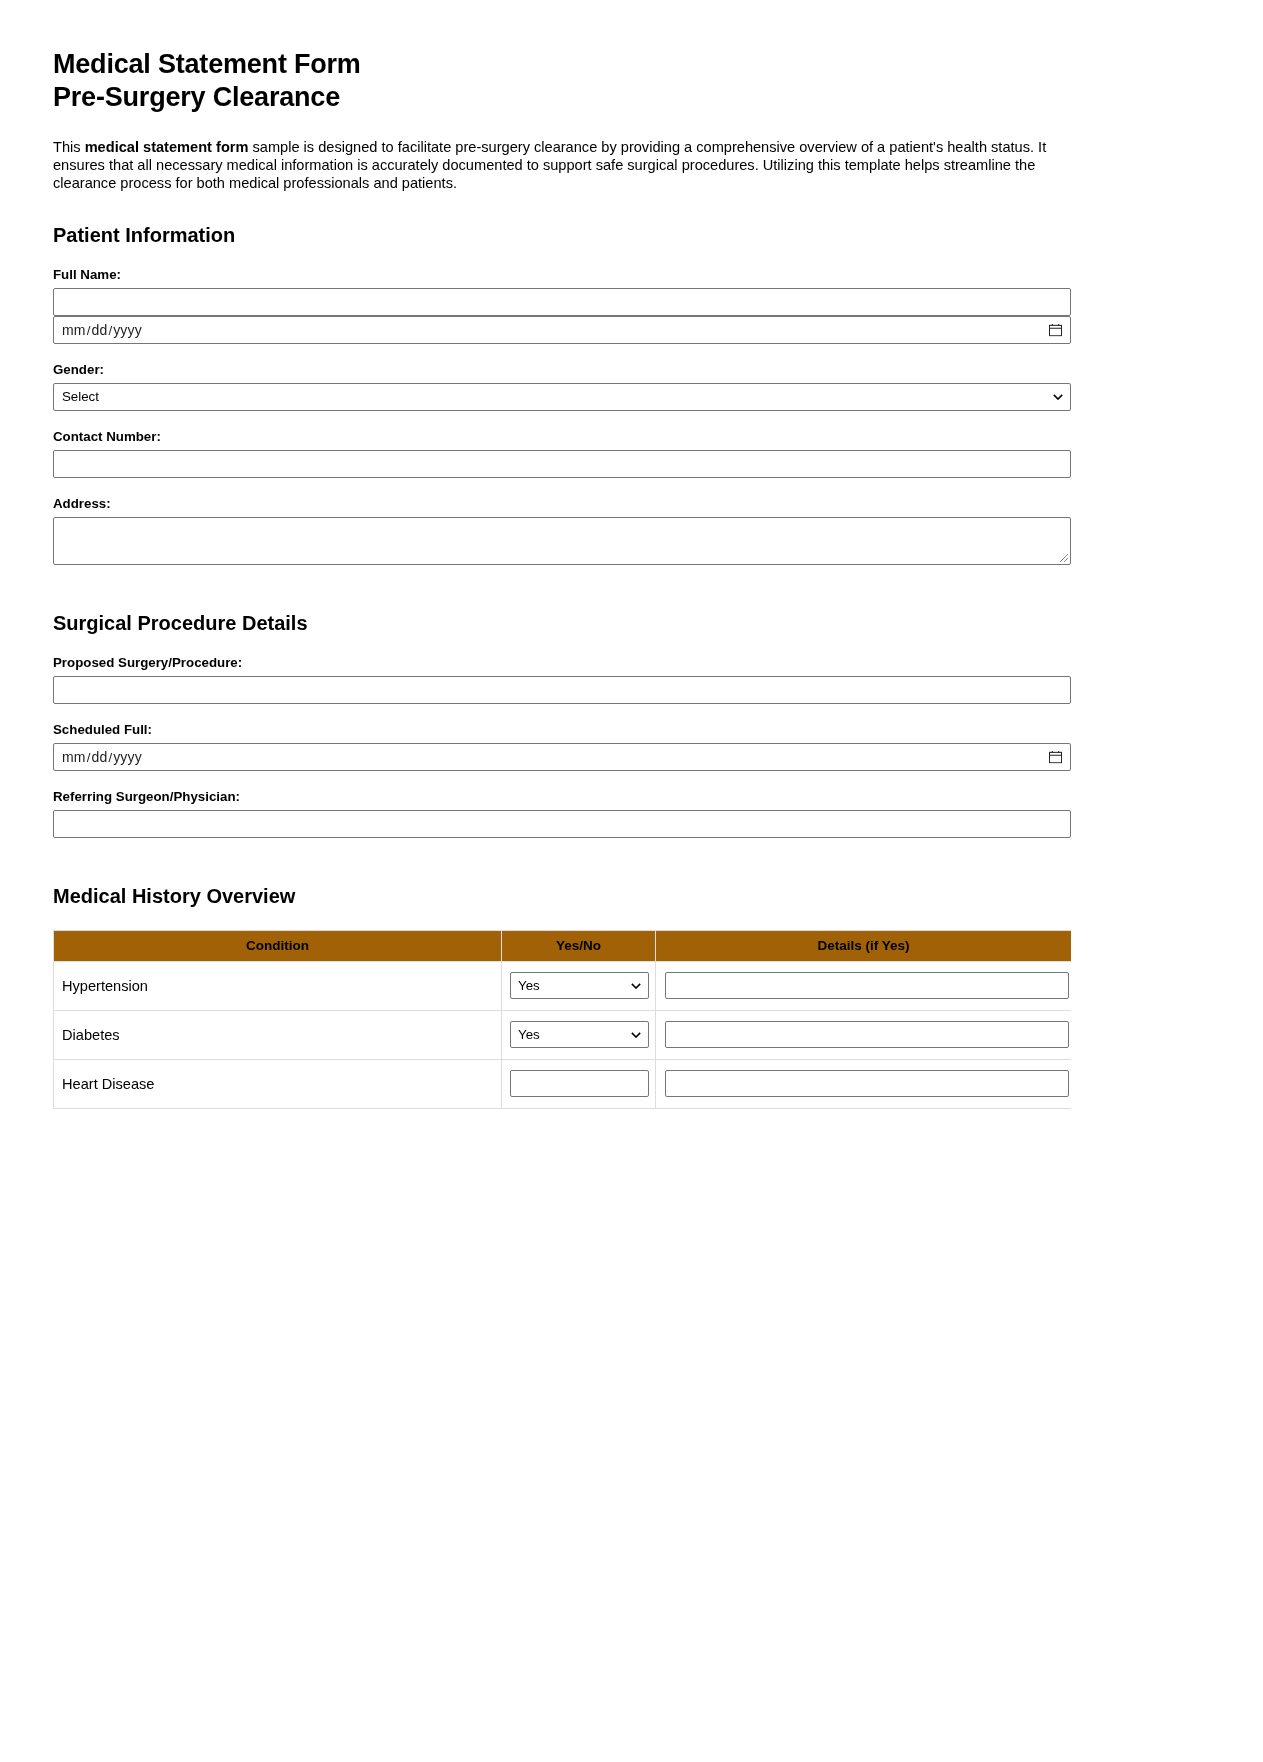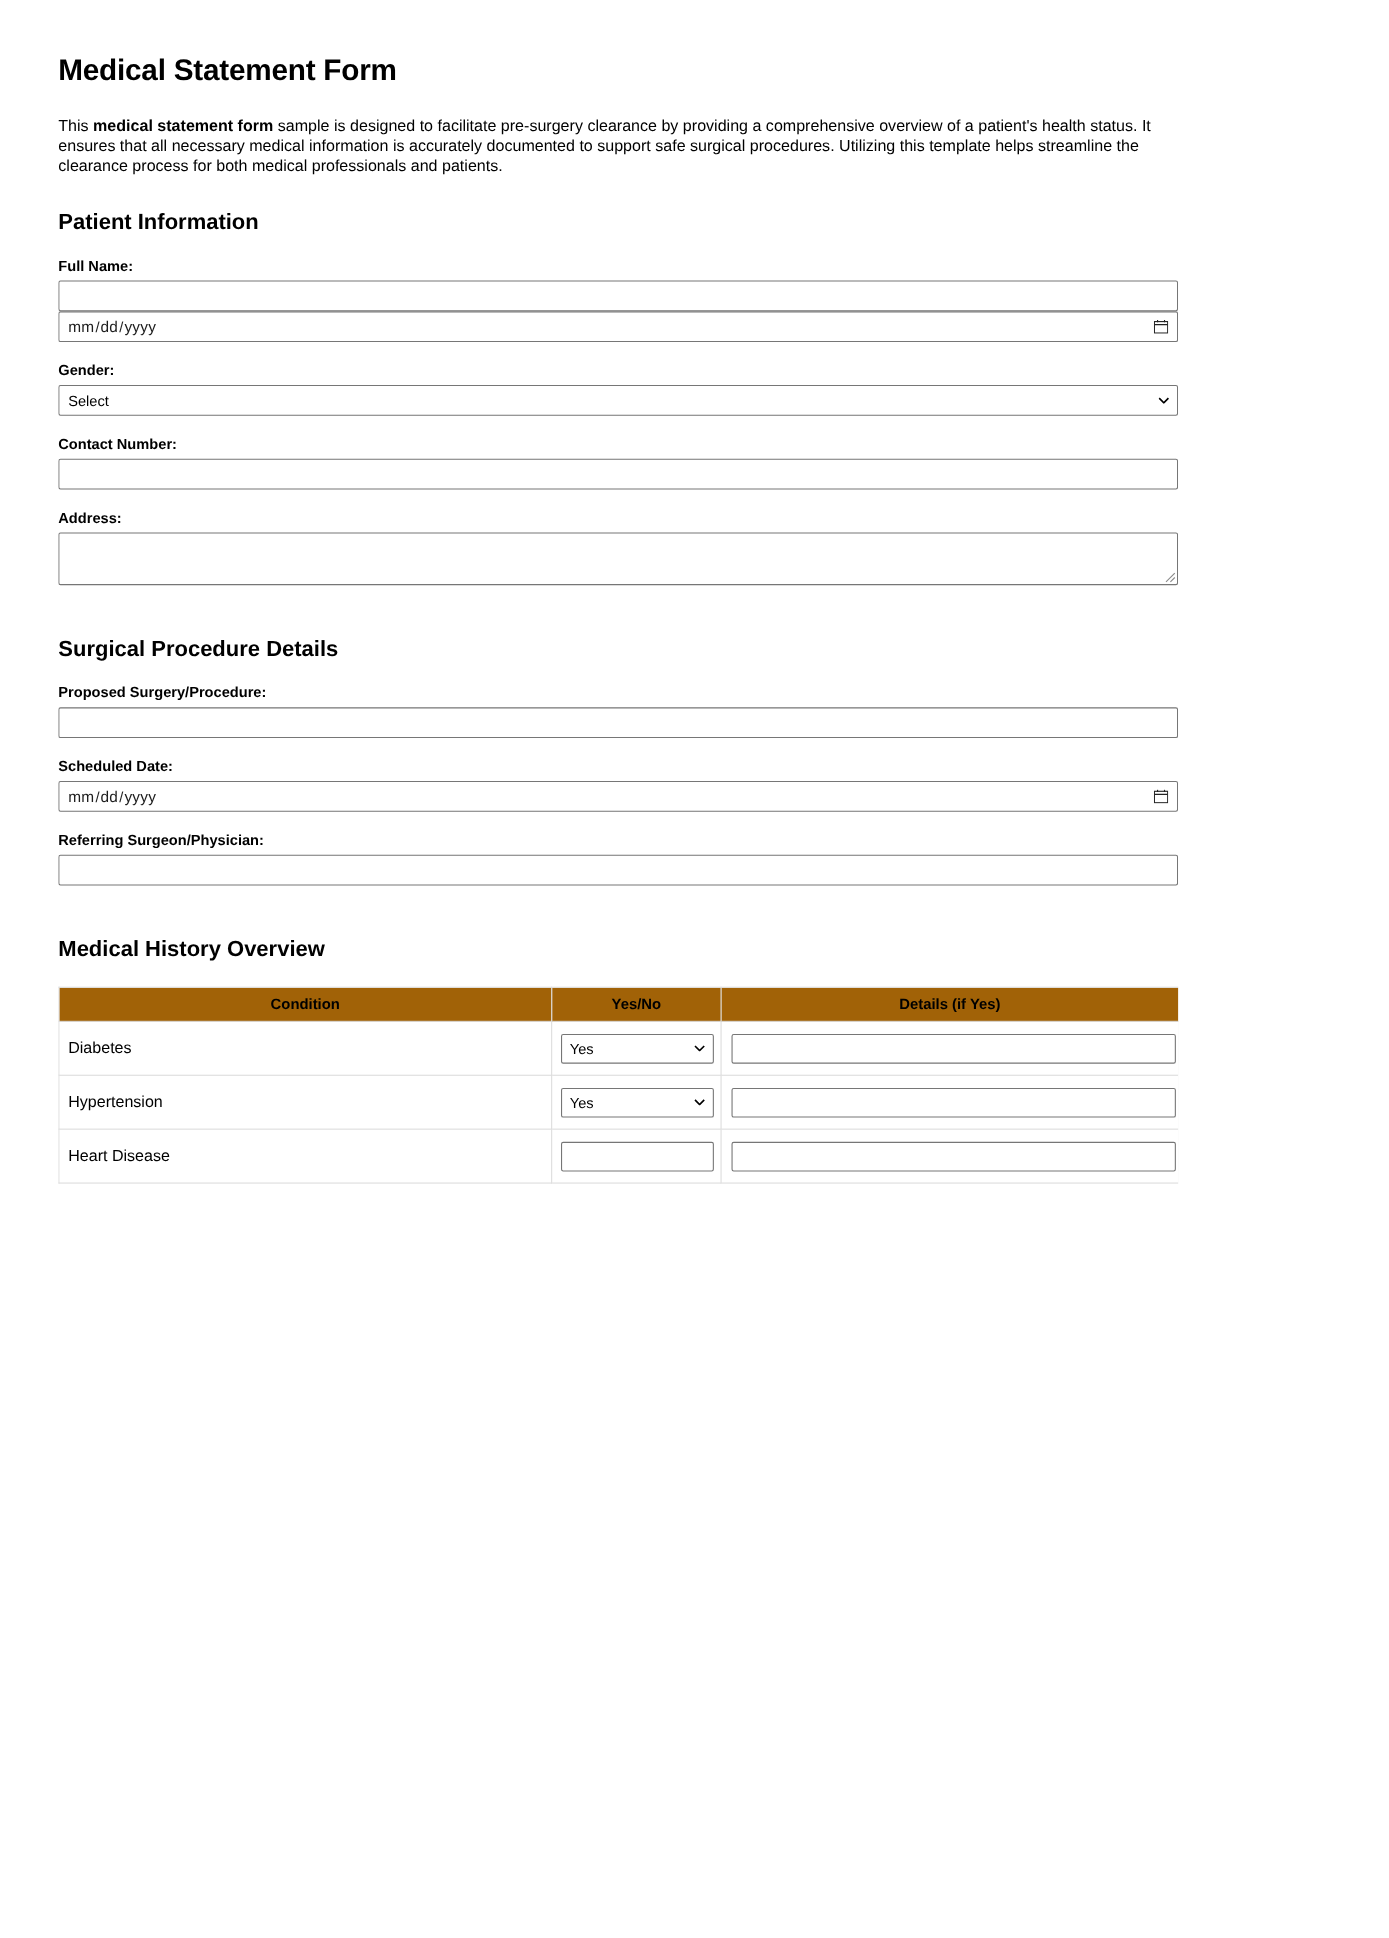--- a/index.html
+++ b/index.html
@@ -225,20 +225,21 @@
   }
 </style>
 </head>
 <body>
 
 <div class="page">
   <div class="content">
 
     <h1 class="doc-title">
       <span>Medical Statement Form</span>
+      <span class="line2">Pre-Surgery Clearance</span>
     </h1>
 
     <p class="intro"><span>This </span><b>medical statement form</b><span> sample is designed to facilitate pre-surgery clearance by providing a comprehensive overview of a patient's health status. It ensures that all necessary medical information is accurately documented to support safe surgical procedures. Utilizing this template helps streamline the clearance process for both medical professionals and patients.</span></p>
 
     <h2 class="section-title sec-patient">Patient Information</h2>
 
     <div class="field-label first">Full Name:</div>
     <input class="txt-input" type="text" placeholder="" style="">
 
     <div class="date-input">
@@ -268,21 +269,21 @@
         <line x1="10" y1="2" x2="2" y2="10" stroke="#8a8a8a" stroke-width="1"></line>
         <line x1="10" y1="6" x2="6" y2="10" stroke="#8a8a8a" stroke-width="1"></line>
       </svg>
     </div>
 
     <h2 class="section-title sec-surgical">Surgical Procedure Details</h2>
 
     <div class="field-label first">Proposed Surgery/Procedure:</div>
     <input class="txt-input" type="text" placeholder="" style="">
 
-    <div class="field-label">Scheduled Date:</div>
+    <div class="field-label">Scheduled Full:</div>
     <div class="date-input">
       <span class="date-text"><span class="unit">mm</span><span class="sep">/</span><span class="unit">dd</span><span class="sep">/</span><span class="unit">yyyy</span></span>
       <svg class="cal-icon" viewBox="0 0 14 14">
         <rect x="0.5" y="2" width="13" height="11.2" fill="none" stroke="#222" stroke-width="1.1"></rect>
         <line x1="0.5" y1="5" x2="13.5" y2="5" stroke="#222" stroke-width="1.1"></line>
         <line x1="3.6" y1="0.5" x2="3.6" y2="2.6" stroke="#222" stroke-width="1.1"></line>
         <line x1="10.4" y1="0.5" x2="10.4" y2="2.6" stroke="#222" stroke-width="1.1"></line>
       </svg>
     </div>
 
@@ -294,48 +295,48 @@
     <table class="history-table">
       <thead>
         <tr>
           <th class="col-cond">Condition</th>
           <th class="col-yn">Yes/No</th>
           <th class="col-det">Details (if Yes)</th>
         </tr>
       </thead>
       <tbody>
         <tr>
+          <td class="cell-cond">Hypertension</td>
+          <td class="cell-yn">
+            <div class="row-select">
+              <span class="sel-label">Yes</span>
+              <svg class="sel-arrow" viewBox="0 0 10 6">
+                  <path d="M0.8 0.9 L5 5.1 L9.2 0.9" fill="none" stroke="#000" stroke-width="1.5"></path>
+                </svg>
+            </div>
+          </td>
+          <td class="cell-det">
+            <input class="row-input" type="text" style="">
+          </td>
+        </tr>
+        <tr>
           <td class="cell-cond">Diabetes</td>
           <td class="cell-yn">
             <div class="row-select">
               <span class="sel-label">Yes</span>
               <svg class="sel-arrow" viewBox="0 0 10 6">
                   <path d="M0.8 0.9 L5 5.1 L9.2 0.9" fill="none" stroke="#000" stroke-width="1.5"></path>
                 </svg>
             </div>
           </td>
           <td class="cell-det">
             <input class="row-input" type="text" style="">
           </td>
         </tr>
         <tr>
-          <td class="cell-cond">Hypertension</td>
-          <td class="cell-yn">
-            <div class="row-select">
-              <span class="sel-label">Yes</span>
-              <svg class="sel-arrow" viewBox="0 0 10 6">
-                  <path d="M0.8 0.9 L5 5.1 L9.2 0.9" fill="none" stroke="#000" stroke-width="1.5"></path>
-                </svg>
-            </div>
-          </td>
-          <td class="cell-det">
-            <input class="row-input" type="text" style="">
-          </td>
-        </tr>
-        <tr>
           <td class="cell-cond">Heart Disease</td>
           <td class="cell-yn">
             <div class="row-select">
               
               
             </div>
           </td>
           <td class="cell-det">
             <input class="row-input" type="text" style="">
           </td>

